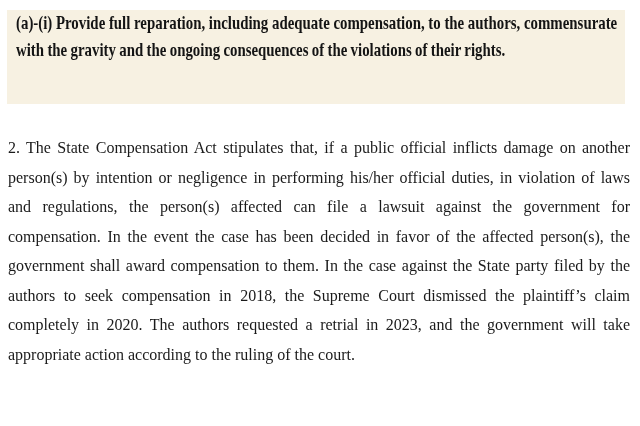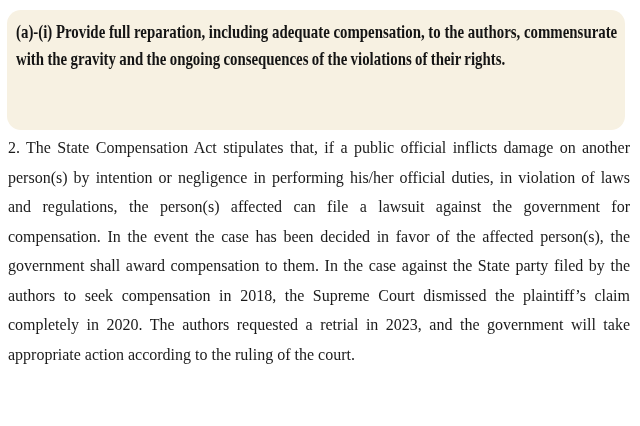--- a/index.html
+++ b/index.html
@@ -12,25 +12,24 @@
     background: #ffffff;
     position: relative;
     overflow: hidden;
     font-family: "Liberation Serif", serif;
   }
   .quote-box {
     position: absolute;
     left: 7px;
     top: 10px;
     width: 618px;
-    height: 120px;
+    height: 94px;
     box-sizing: border-box;
-    padding: 9px 8px 9px 9px;
+    padding: 0 8px 9px 9px;
     overflow: hidden;
-    border-radius: 14px;
   }
   .quote-text {
     margin: 0;
     font-family: "Liberation Serif", serif;
     font-weight: 700;
     font-size: 19.5px;
     line-height: 26.6px;
     text-align: justify;
     width: 789px;                 
     transform: scaleX(0.762);

